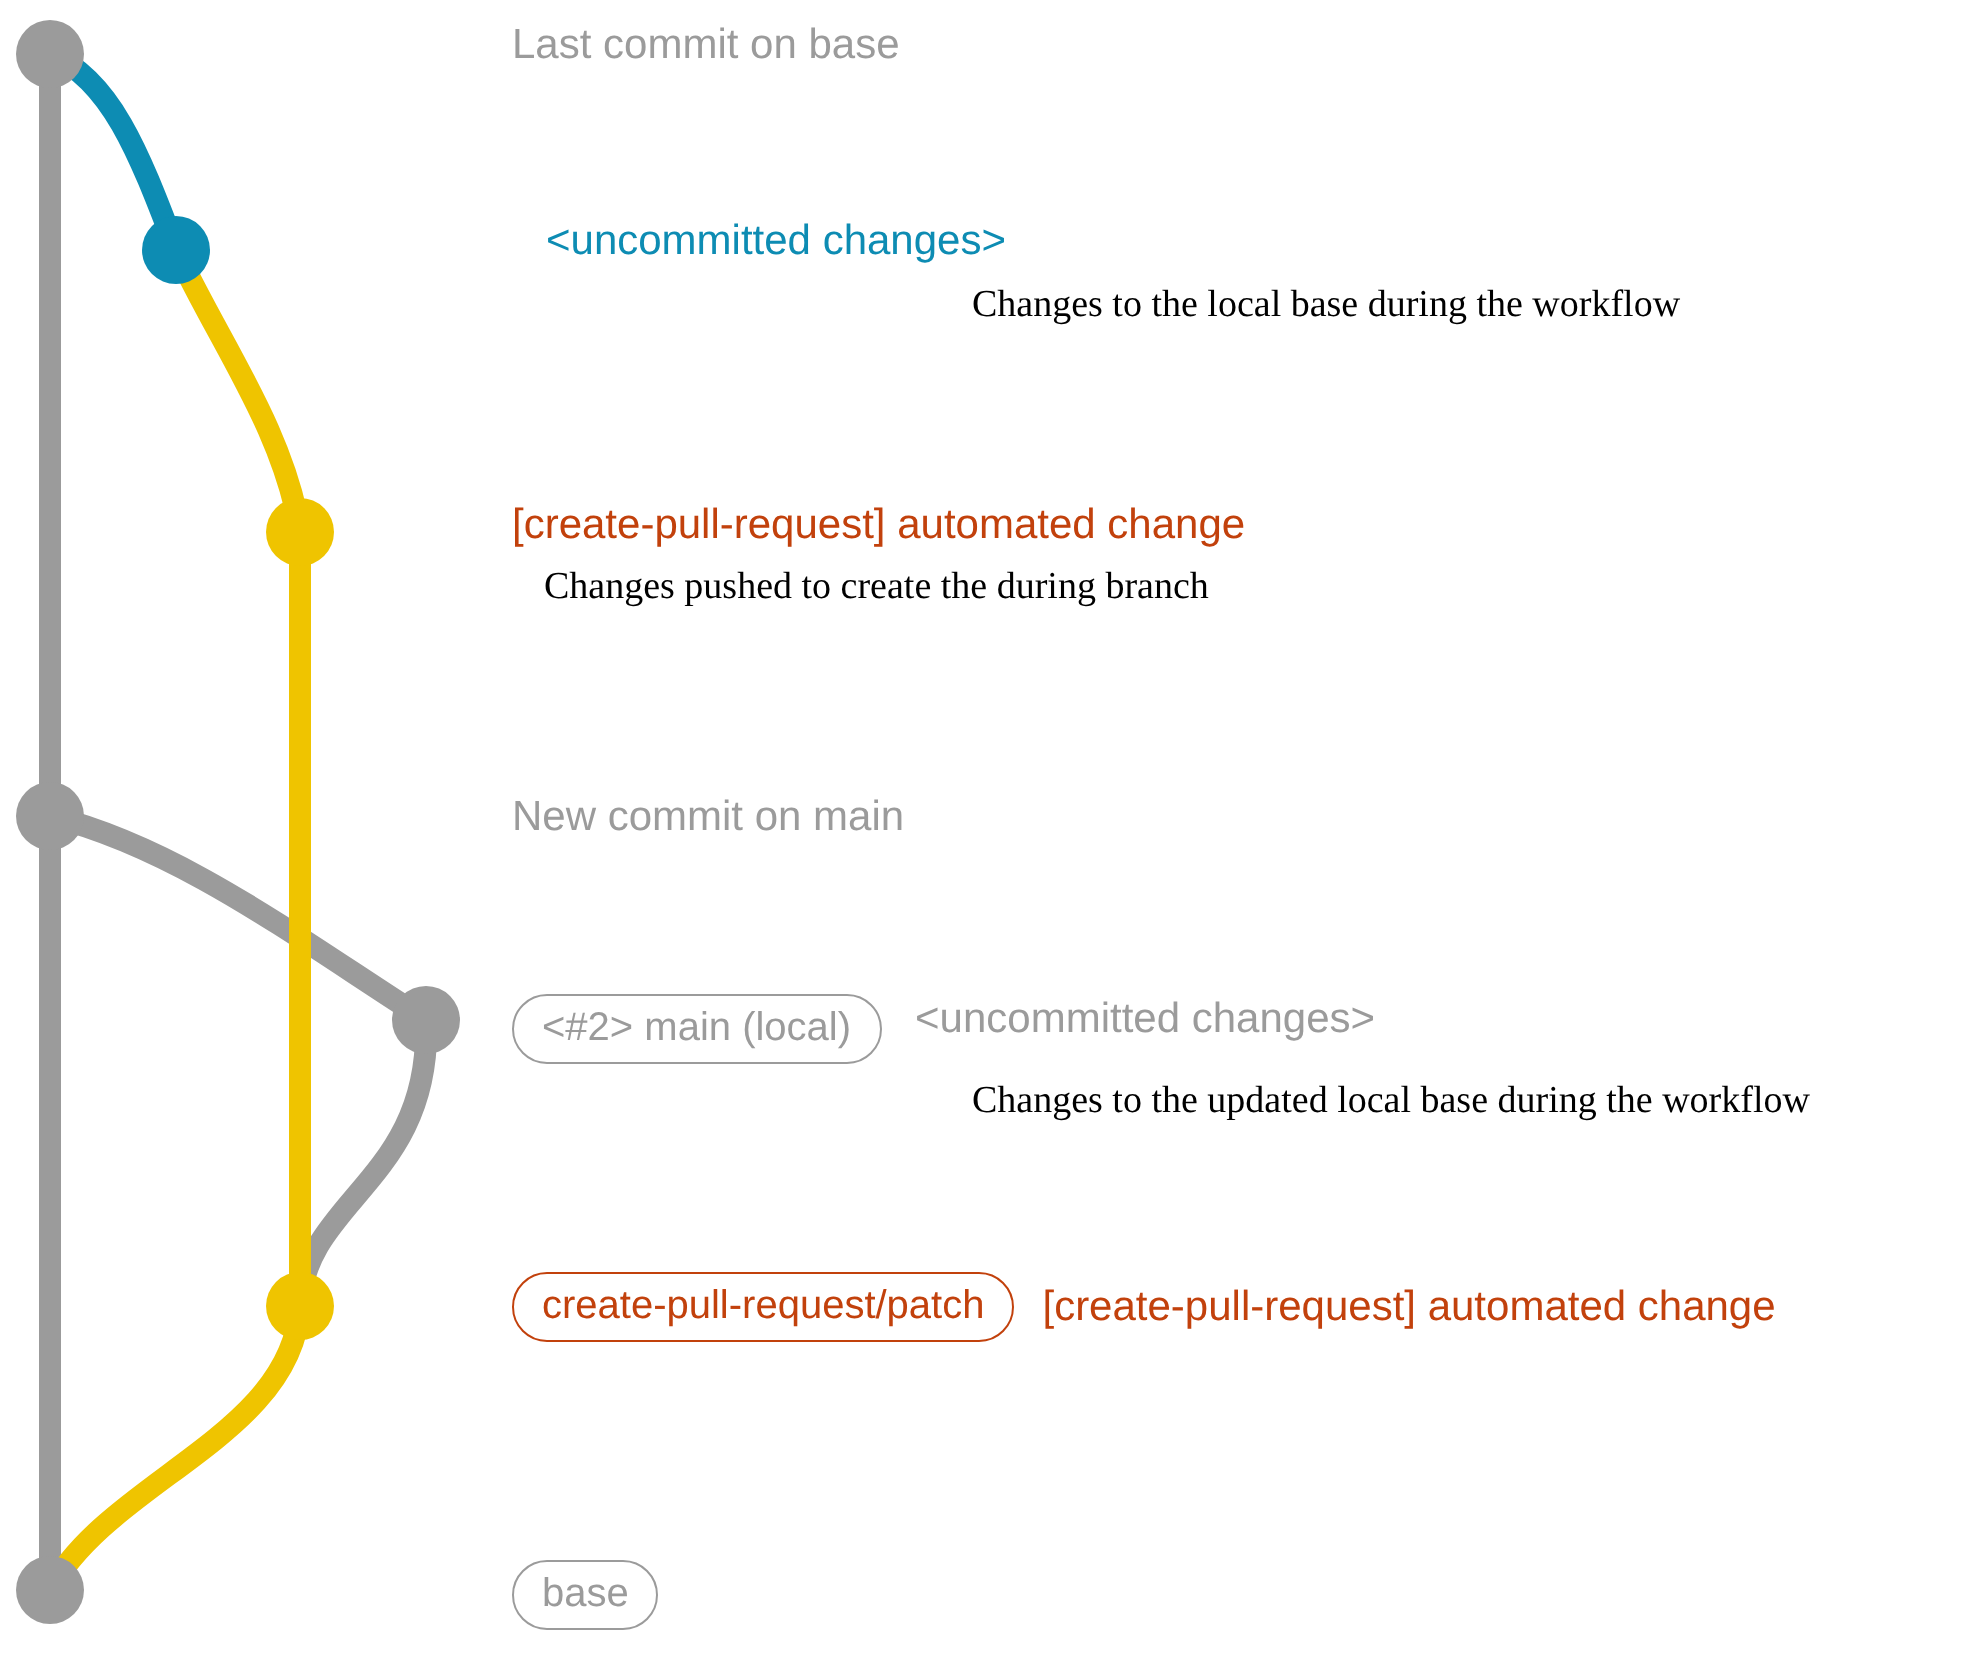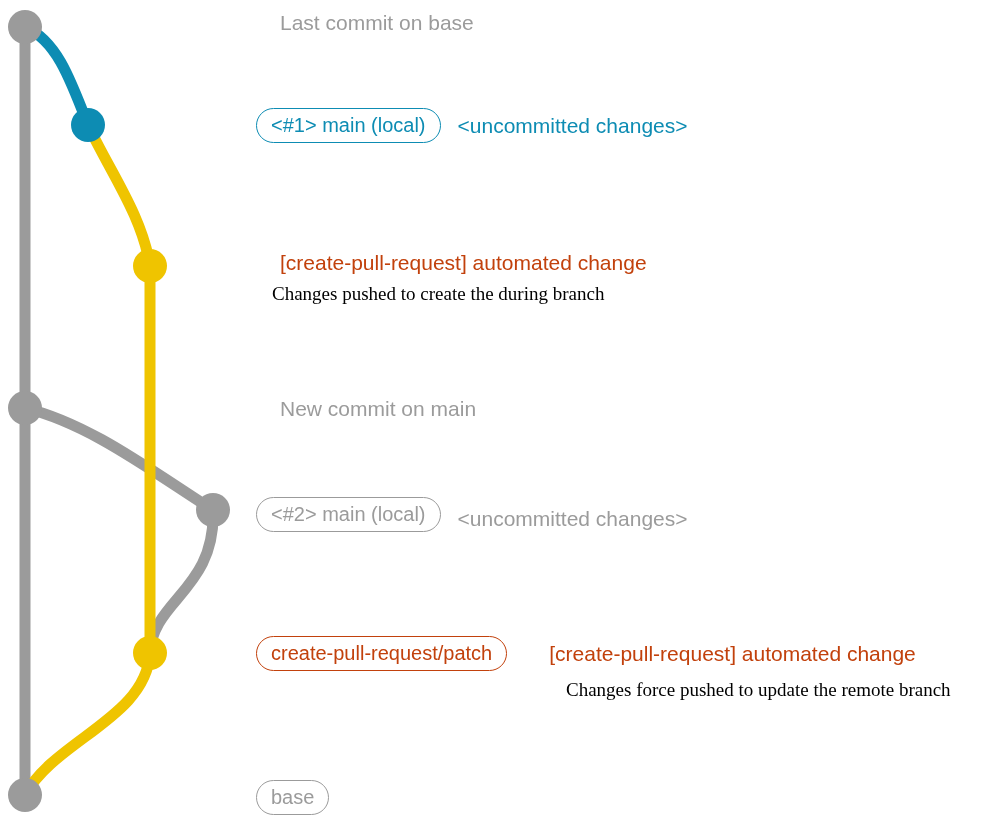--- a/index.html
+++ b/index.html
@@ -22,21 +22,20 @@
     font-size:20px;
     line-height:24px;
     white-space:nowrap;
     background:#fff;
   }
   .subject{
     font-size:21px;
     line-height:26px;
     white-space:nowrap;
     font-family:"Liberation Sans", sans-serif;
-    margin-left:24px;
   }
   .plain-note{
     font-family:"Liberation Serif", serif;
     font-size:19px;
     line-height:24px;
     color:#000000;
     white-space:nowrap;
   }
   .c-gray{color:#9b9b9b;}
   .c-blue{color:#0d8cb3;}
@@ -78,55 +77,55 @@
 
 <div class="row" style="left:256px;top:10px;">
   <div>
     <span class="subject c-gray">Last commit on base</span>
   </div>
 </div>
 
 <div class="row" style="left:256px;top:108px;">
   <div>
     <div style="display:flex;align-items:center;">
-      <span class="chip c-blue">&lt;#1&gt; main (local)</span>
       <span class="subject c-blue" style="margin-left:17px;">&lt;uncommitted changes&gt;</span>
     </div>
+    <div class="plain-note" style="margin-left:230px;margin-top:7px;">Changes to the local base during the workflow</div>
   </div>
 </div>
 
 <div class="row" style="left:256px;top:250px;">
   <div>
     <span class="subject c-yellow">[create-pull-request] automated change</span>
     <div class="plain-note" style="margin-left:16px;margin-top:6px;">Changes pushed to create the during branch</div>
   </div>
 </div>
 
 <div class="row" style="left:256px;top:396px;">
   <div>
     <span class="subject c-gray">New commit on main</span>
   </div>
 </div>
 
 <div class="row" style="left:256px;top:497px;">
   <div>
-    <div style="display:flex;align-items:flex-end;">
+    <div style="display:flex;align-items:flex-start;">
       <span class="chip c-gray">&lt;#2&gt; main (local)</span>
       <span class="subject c-gray" style="margin-left:17px;">&lt;uncommitted changes&gt;</span>
     </div>
+    <div class="plain-note" style="margin-left:230px;margin-top:7px;">Changes to the updated local base during the workflow</div>
   </div>
 </div>
 
 <div class="row" style="left:256px;top:636px;">
   <div>
-    <div style="display:flex;align-items:center;gap:28px;">
+    <div style="display:flex;align-items:center;">
       <span class="chip c-yellow">create-pull-request/patch</span>
       <span class="subject c-yellow" style="margin-left:14px;">[create-pull-request] automated change</span>
     </div>
-    <div class="plain-note" style="margin-left:310px;margin-top:7px;">Changes force pushed to update the remote branch</div>
   </div>
 </div>
 
 <div class="row" style="left:256px;top:780px;">
   <div style="display:flex;align-items:center;">
     <span class="chip c-gray">base</span>
   </div>
 </div>
 
 </body></html>

